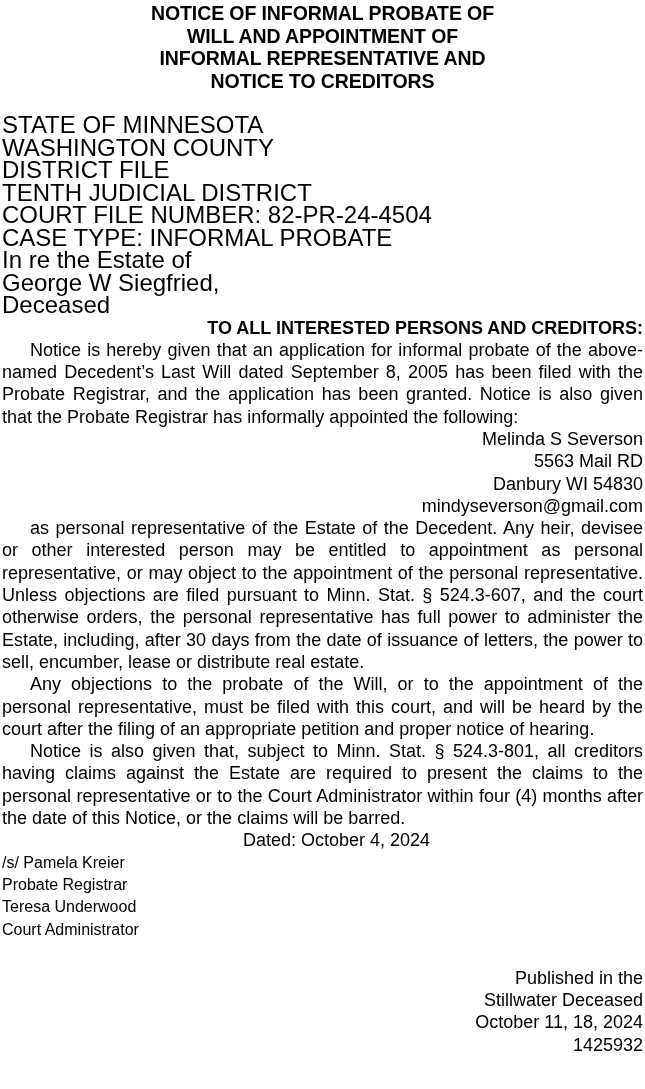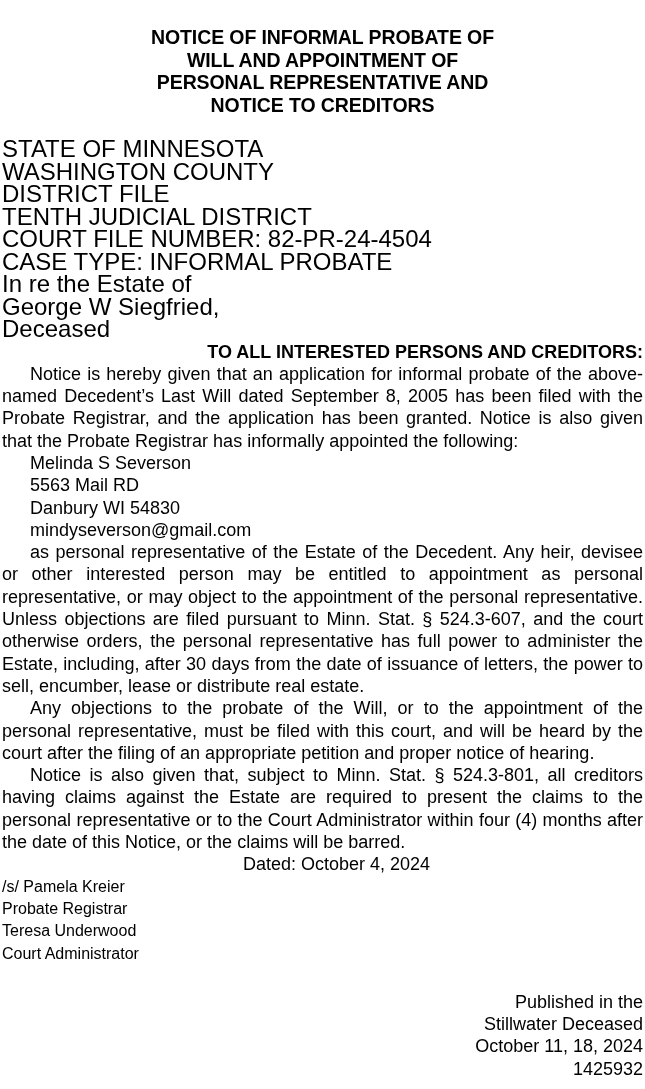--- a/index.html
+++ b/index.html
@@ -20,22 +20,22 @@
     box-sizing: border-box;
     padding: 0 2px;
     position: relative;
   }
   .title {
     text-align: center;
     font-weight: bold;
     font-size: 19.5px;
     line-height: 22.5px;
     letter-spacing: -0.1px;
-    margin: 16px;
-    padding-top: 10px;
+    margin: 0;
+    padding-top: 2px;
   }
   .title-line {
     display: block;
   }
   .header-block {
     margin-top: 22px;
     font-size: 24px;
     line-height: 22.5px;
   }
   .header-line {
@@ -59,20 +59,21 @@
   p.bold-lead {
     font-weight: bold;
     text-indent: 28px;
     margin: 0;
     text-align: right;
   }
   .addr-line {
     display: block;
     text-indent: 28px;
     white-space: nowrap;
+    text-align: right;
   }
   .signoff {
     font-size: 16px;
     line-height: 22.3px;
   }
   .signoff-line {
     display: block;
     white-space: nowrap;
   }
   .footer {
@@ -86,21 +87,21 @@
   }
 </style>
 </head>
 <body>
 
 <div class="page">
 
   <div class="title">
     <span class="title-line">NOTICE OF INFORMAL PROBATE OF</span>
     <span class="title-line">WILL AND APPOINTMENT OF</span>
-    <span class="title-line">PERSONAL REPRESENTATIVE AND</span>
+    <span class="title-line">INFORMAL REPRESENTATIVE AND</span>
     <span class="title-line">NOTICE TO CREDITORS</span>
   </div>
 
   <div class="header-block">
     <span class="header-line">STATE OF MINNESOTA</span>
     <span class="header-line">WASHINGTON COUNTY</span>
     <span class="header-line">DISTRICT FILE</span>
     <span class="header-line">TENTH JUDICIAL DISTRICT</span>
     <span class="header-line">COURT FILE NUMBER: 82-PR-24-4504</span>
     <span class="header-line">CASE TYPE: INFORMAL PROBATE</span>

